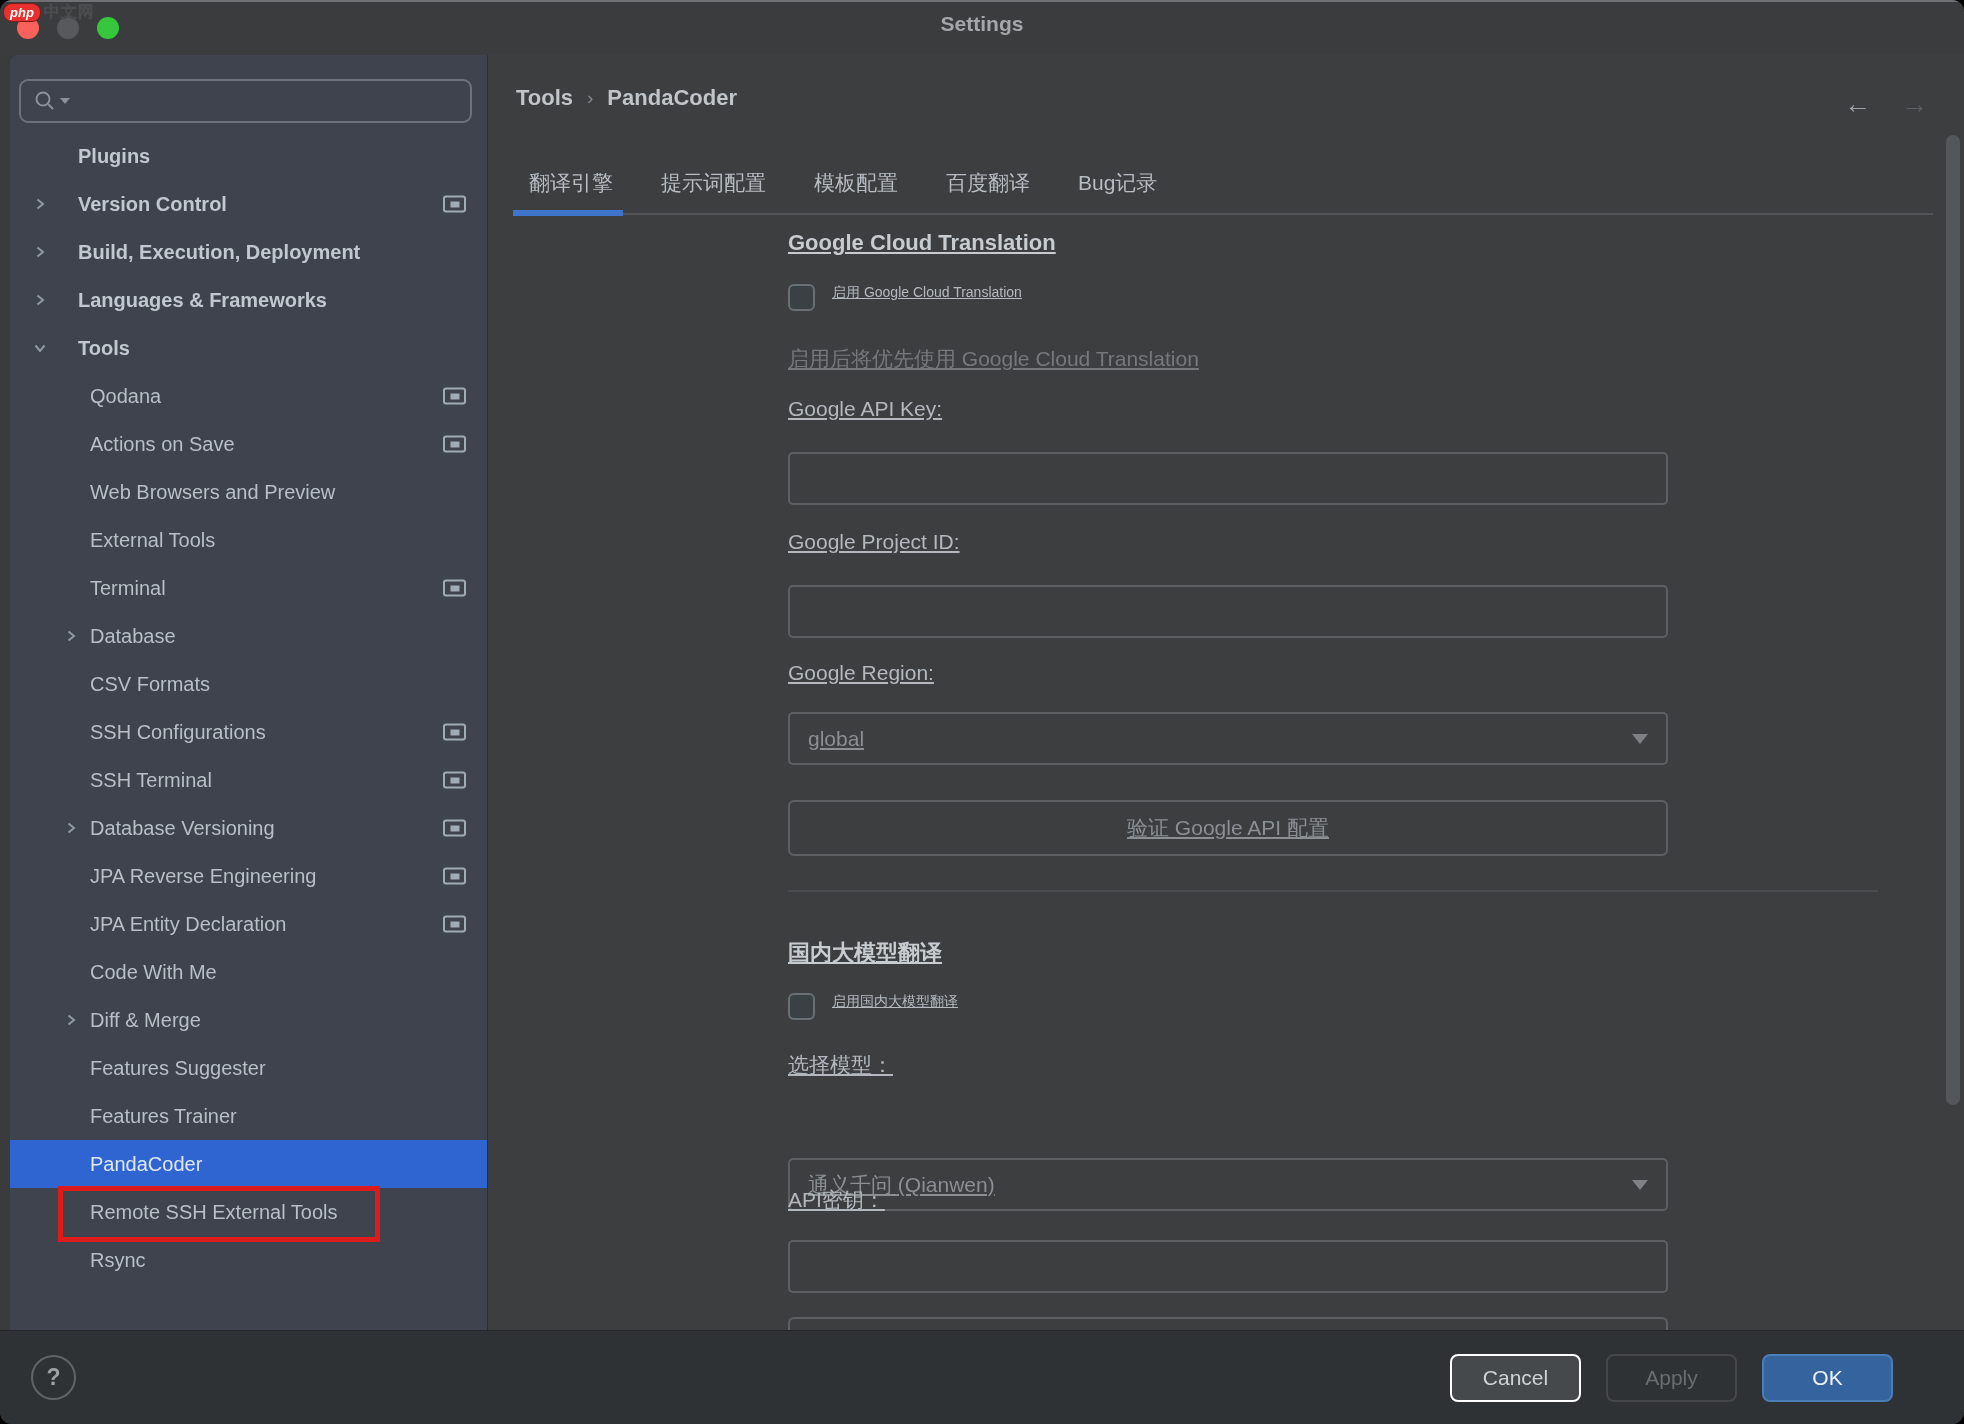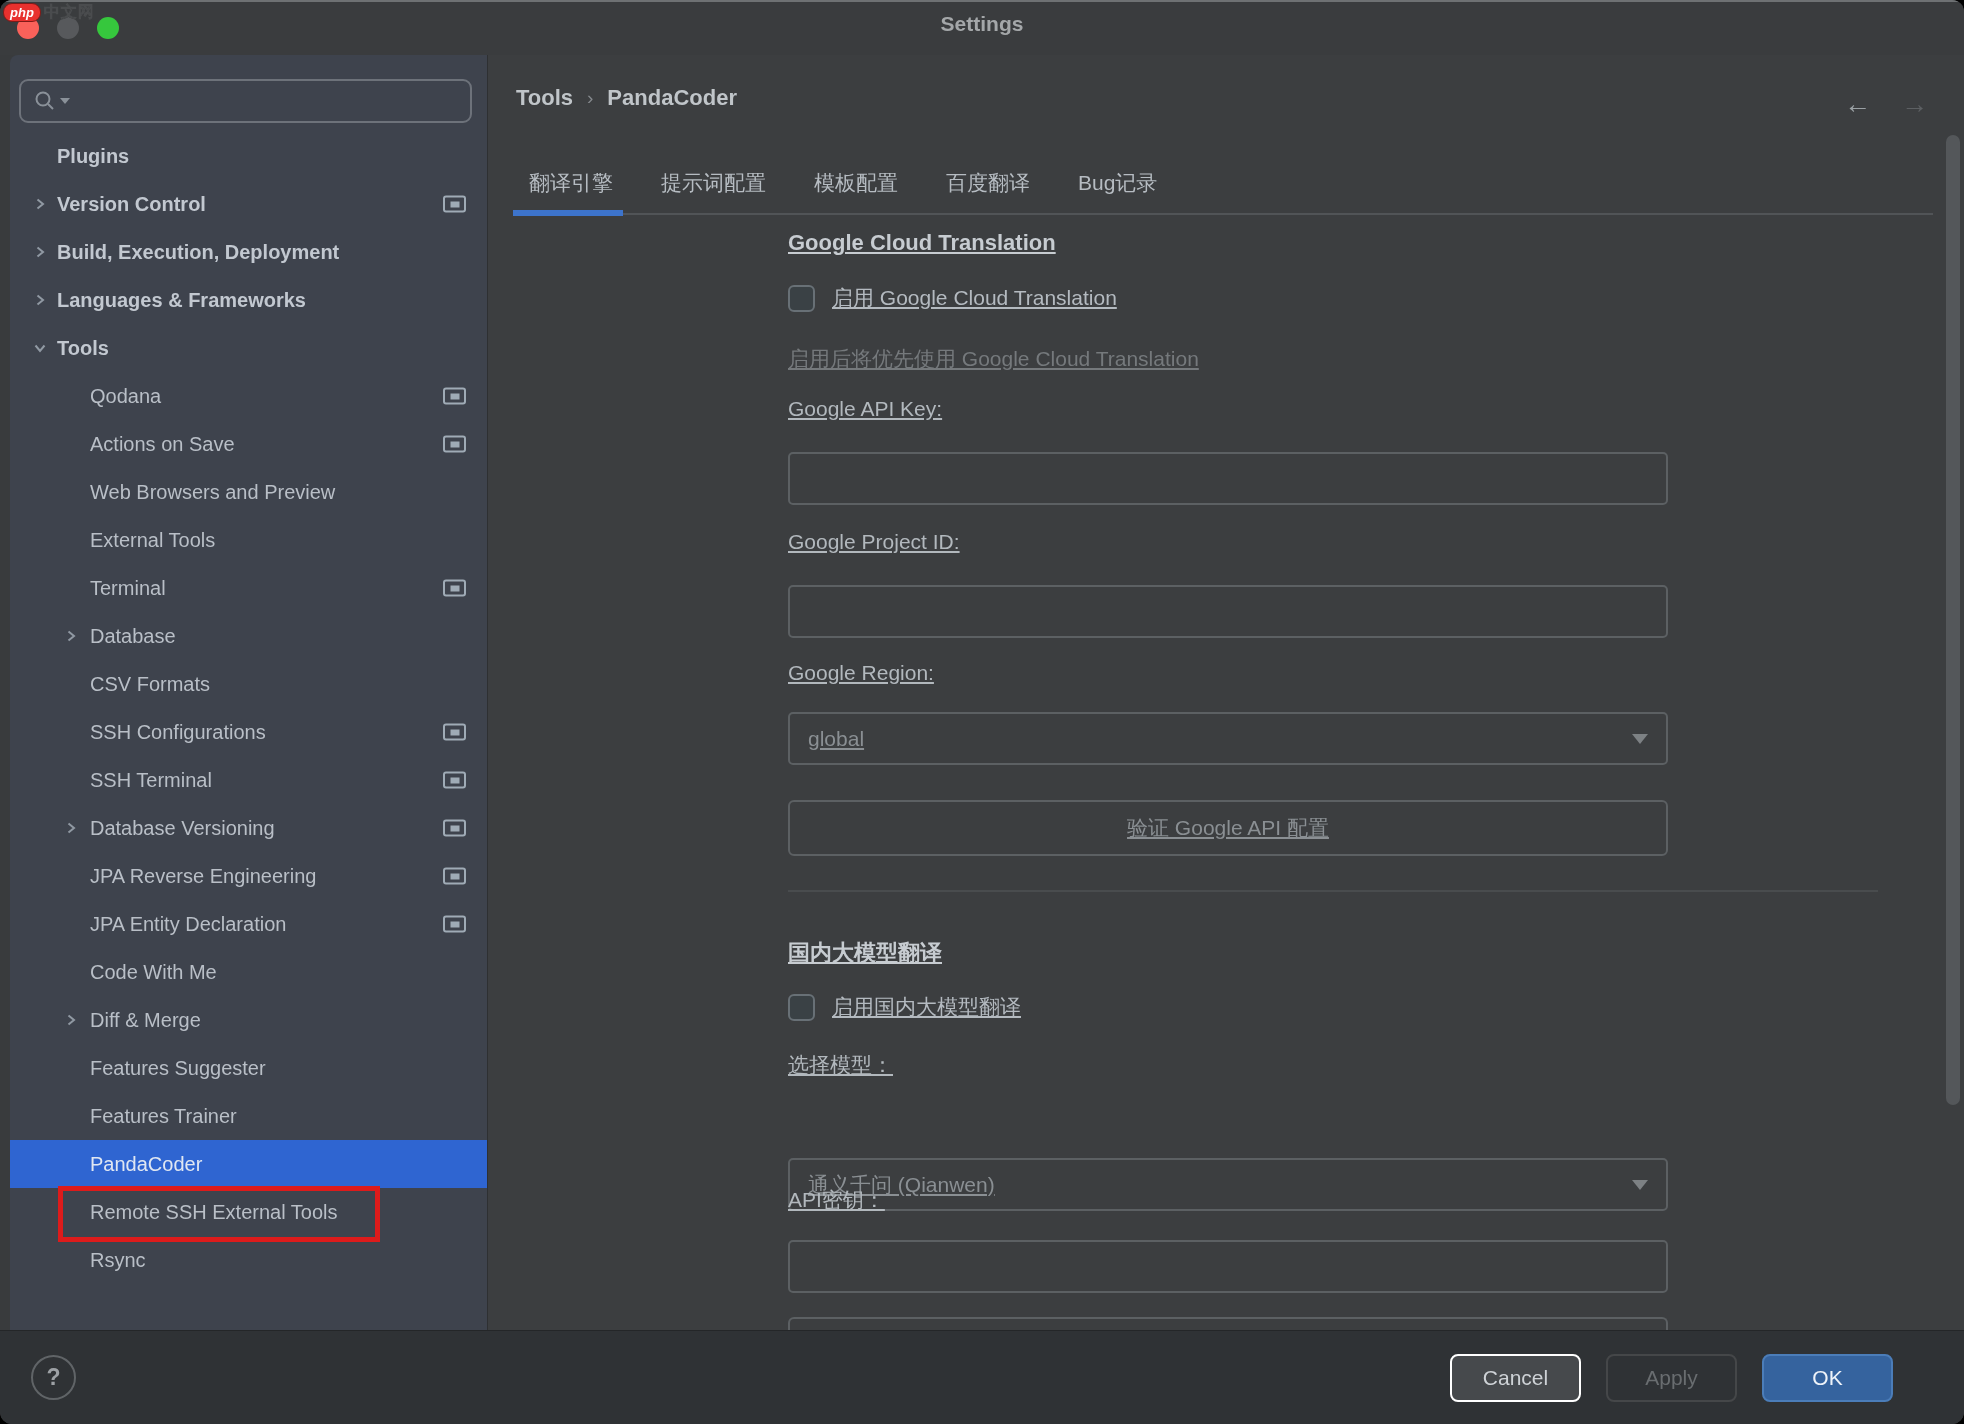--- a/index.html
+++ b/index.html
@@ -17,21 +17,21 @@
   .watermark{position:absolute;left:3px;top:2px;z-index:45;display:flex;align-items:center;}
   .wm-badge{display:inline-block;background:#e8312e;color:#fff;font-style:italic;font-weight:bold;font-size:13px;line-height:17px;padding:0 6px;border-radius:9px;border:1px solid #7e1b19;}
   .wm-text{margin-left:3px;font-size:16px;font-weight:bold;color:#17181a;-webkit-text-stroke:.6px #4a4c4e;letter-spacing:1px;}
 
   
   .sidebar{position:absolute;left:10px;top:55px;width:477px;height:1275px;background:#3e434d;border-top-left-radius:8px;overflow:hidden;}
   .search-box{position:absolute;left:9px;top:24px;width:453px;height:44px;border:2px solid #6d727a;border-radius:9px;display:flex;align-items:center;padding-left:13px;}
   .search-caret{width:0;height:0;border-left:5px solid transparent;border-right:5px solid transparent;border-top:6px solid #8a9199;margin-left:4px;}
   .tree{position:absolute;left:0;top:77px;width:100%;}
   .tree-row{position:relative;height:48px;display:flex;align-items:center;color:#b9bfc7;font-size:20px;cursor:default;}
-  .tree-row.lvl1{padding-left:47px;font-weight:bold;color:#c2c8d0;}
+  .tree-row.lvl1{padding-left:68px;font-weight:bold;color:#c2c8d0;}
   .tree-row.lvl2{padding-left:80px;}
   .tree-row .chev{position:absolute;top:50%;transform:translateY(-50%);display:flex;}
   .tree-row.lvl1 .chev{left:22px;}
   .tree-row.lvl2 .chev{left:53px;}
   .chev svg{stroke:#9099a3;}
   .chev.down svg{transform:rotate(90deg);}
   .tree-row.selected{background:#2f65d1;color:#e0e7f2;}
   .set-icon{position:absolute;right:21px;top:50%;transform:translateY(-50%);width:23px;height:17px;border:2px solid #9fabb6;border-radius:3px;}
   .set-icon::after{content:"";position:absolute;left:50%;top:50%;transform:translate(-50%,-50%);width:9px;height:6px;background:#9fabb6;}
   .annotation{position:absolute;left:58px;top:1186px;width:322px;height:56px;border:5px solid #dd1b1b;z-index:60;}
@@ -44,21 +44,21 @@
   .arrow-back{color:#9aa0a4;}
   .arrow-fwd{color:#5d6063;}
 
   .tabs{position:absolute;left:25px;top:100px;display:flex;gap:16px;}
   .tab{padding:0 16px;height:56px;display:flex;align-items:center;font-size:21px;color:#b6bcc2;}
   .tabline-blue{position:absolute;left:25px;top:155px;width:110px;height:6px;background:#3d74cc;}
   .tabline-gray{position:absolute;left:135px;top:158px;width:1310px;height:2px;background:#515457;}
 
   .form-el{position:absolute;left:300px;width:880px;text-decoration:underline;}
   .sec-header{font-size:22px;font-weight:bold;color:#c7ccd1;}
-  .cb-row{display:flex;align-items:flex-end;gap:17px;font-size:21px;color:#b4bac0;}
+  .cb-row{display:flex;align-items:flex-start;gap:17px;font-size:14px;color:#b4bac0;}
   .checkbox{width:27px;height:27px;border:2px solid #68707 6;border:2px solid #687076;border-radius:6px;background:#3a4145;}
   .hint{font-size:21px;color:#75797c;}
   .f-label{font-size:21px;color:#b2b8bd;}
   .t-input{height:53px;width:880px;border:2px solid #5c6063;border-radius:5px;background:transparent;color:#cfd4d8;font-size:20px;padding:0 14px;outline:none;}
   .dropdown{height:53px;border:2px solid #5c6063;border-radius:5px;display:flex;align-items:center;padding:0 18px;font-size:21px;color:#8a8f93;position:relative;}
   .dd-caret{position:absolute;right:18px;top:50%;transform:translateY(-50%);width:0;height:0;border-left:8px solid transparent;border-right:8px solid transparent;border-top:10px solid #7d8184;}
   .wide-btn{height:56px;border:2px solid #5c6063;border-radius:6px;display:flex;align-items:center;justify-content:center;font-size:21px;color:#8a8f93;background:transparent;}
   .separator{height:2px;background:#494c4e;}
   .clipped-field{height:13px;border:2px solid #5c6063;border-bottom:none;border-radius:6px 6px 0 0;}
   .scroll-thumb{position:absolute;right:4px;top:80px;width:14px;height:970px;border-radius:8px;background:#54575a;}

